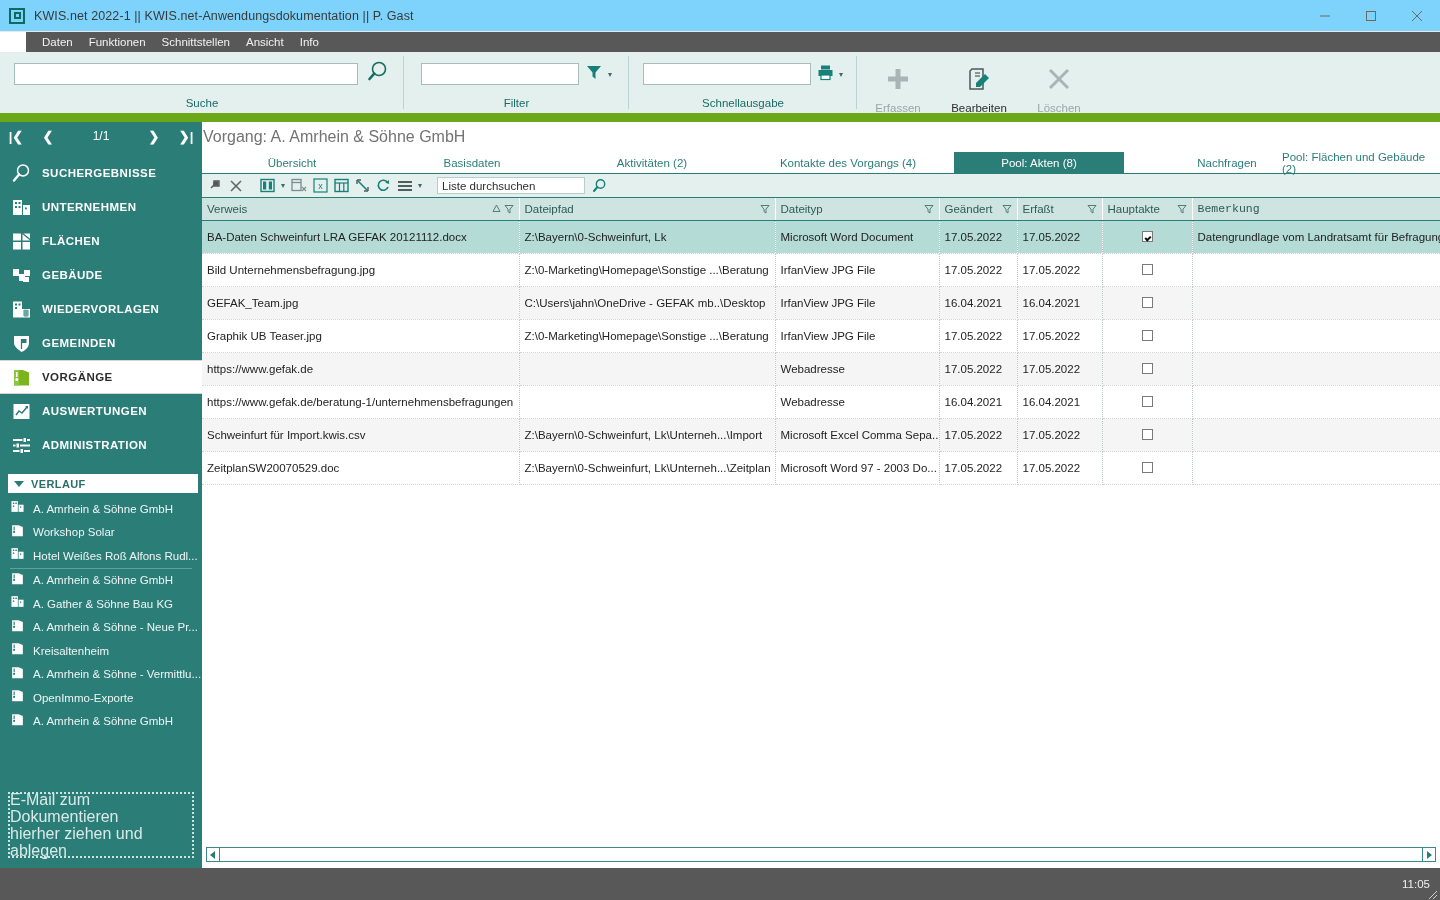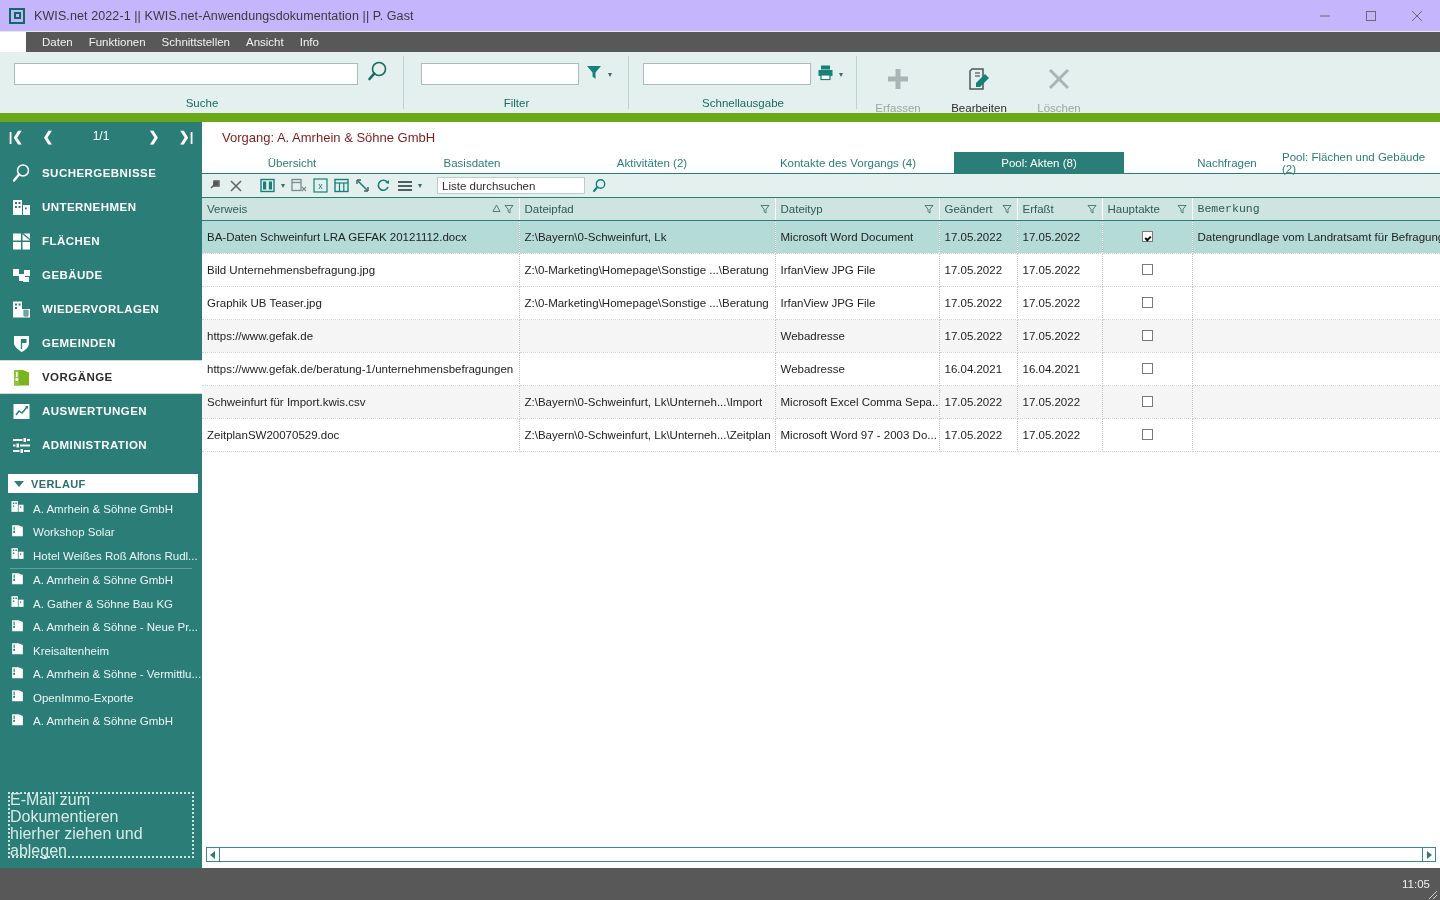--- a/index.html
+++ b/index.html
@@ -6,21 +6,21 @@
   html, body {
     width:1440px; height:900px;
     font-family: "Liberation Sans", sans-serif;
     background:#ffffff; overflow:hidden;
   }
   #app { position:relative; width:1440px; height:900px; }
 
   
   .titlebar {
     position:absolute; left:0; top:0; width:1440px; height:32px;
-    background:#c4b5fd; border-bottom:1px solid #e8e8e8;
+    background:#7dd3fc; border-bottom:1px solid #e8e8e8;
     display:flex; align-items:center;
   }
   .app-icon { width:16px; height:16px; margin-left:9px; margin-right:9px;
     border:2px solid #0d6b62; display:flex; align-items:center; justify-content:center; }
   .app-icon i { display:block; width:7px; height:7px; border:2px solid #0d6b62; }
   .title-text { font-size:12.5px; color:#3a3a3a; letter-spacing:0.1px; }
   .wctrls { position:absolute; right:0; top:0; height:32px; display:flex; }
   .wbtn { width:46px; height:32px; display:flex; align-items:center; justify-content:center;
           color:#5a5a5a; font-size:13px; }
   .wbtn svg { display:block; }
@@ -75,22 +75,22 @@
 
   .dropzone { position:absolute; left:8px; bottom:10px; width:186px; height:66px;
       border:2px dotted #cfe4e2; display:flex; flex-direction:column;
       align-items:center; justify-content:center; }
   .dropzone div { font-size:16px; color:#d9eae8; line-height:17px; }
   .sb-collapse { position:absolute; left:202px; bottom:28px; width:12px; height:26px;
       background:#ffffff; display:flex; align-items:center; justify-content:center; }
 
   
   .main { position:absolute; left:202px; top:122px; width:1238px; height:746px; background:#ffffff; }
-  .vorgang-title { height:30px; display:flex; align-items:center; padding-left:20px;
-      font-size:13px; color:#7f1d1d; }
+  .vorgang-title { height:30px; display:flex; align-items:center; padding-left:1px;
+      font-size:16px; color:#737373; }
   .tabs { height:22px; display:flex; border-bottom:1px solid #2b7d78; }
   .tab { display:flex; align-items:center; justify-content:center; font-size:11.5px;
       color:#2b7d78; height:22px; }
   .tab.active { background:#2b7d78; color:#ffffff; }
 
   .gridtoolbar { height:23px; background:#e3f0ee; display:flex; align-items:center;
       padding-left:6px; gap:6px; }
   .tbicon { display:flex; align-items:center; justify-content:center; }
   .listsearch { width:148px; height:17px; background:#ffffff; border:1px solid #b9cecb;
       display:flex; align-items:center; padding-left:4px; }
@@ -686,20 +686,29 @@
           <tr>
             <td>Bild Unternehmensbefragung.jpg</td>
             <td>Z:\0-Marketing\Homepage\Sonstige ...\Beratung</td>
             <td>IrfanView JPG File</td>
             <td>17.05.2022</td>
             <td>17.05.2022</td>
             <td class="c-center"><span class="chk"></span></td>
             <td style="border-right:none;"></td>
           </tr>
 
+          <tr class="row-alt">
+            <td>GEFAK_Team.jpg</td>
+            <td>C:\Users\jahn\OneDrive - GEFAK mb..\Desktop</td>
+            <td>IrfanView JPG File</td>
+            <td>16.04.2021</td>
+            <td>16.04.2021</td>
+            <td class="c-center"><span class="chk"></span></td>
+            <td style="border-right:none;"></td>
+          </tr>
 
           <tr>
             <td>Graphik UB Teaser.jpg</td>
             <td>Z:\0-Marketing\Homepage\Sonstige ...\Beratung</td>
             <td>IrfanView JPG File</td>
             <td>17.05.2022</td>
             <td>17.05.2022</td>
             <td class="c-center"><span class="chk"></span></td>
             <td style="border-right:none;"></td>
           </tr>

